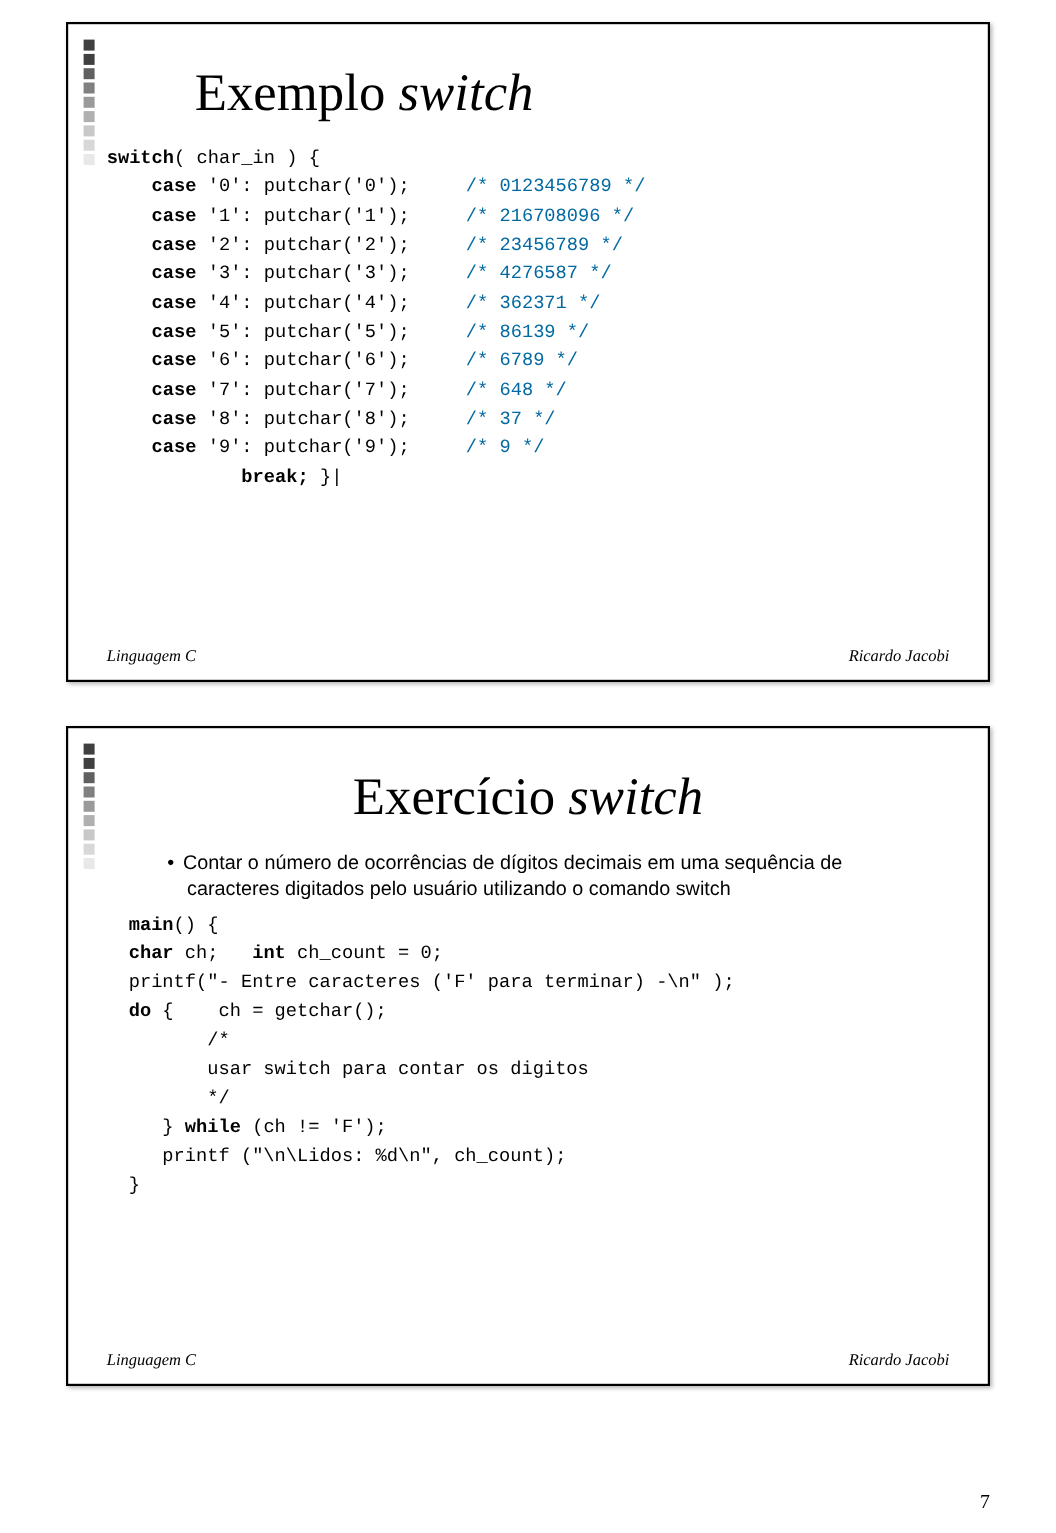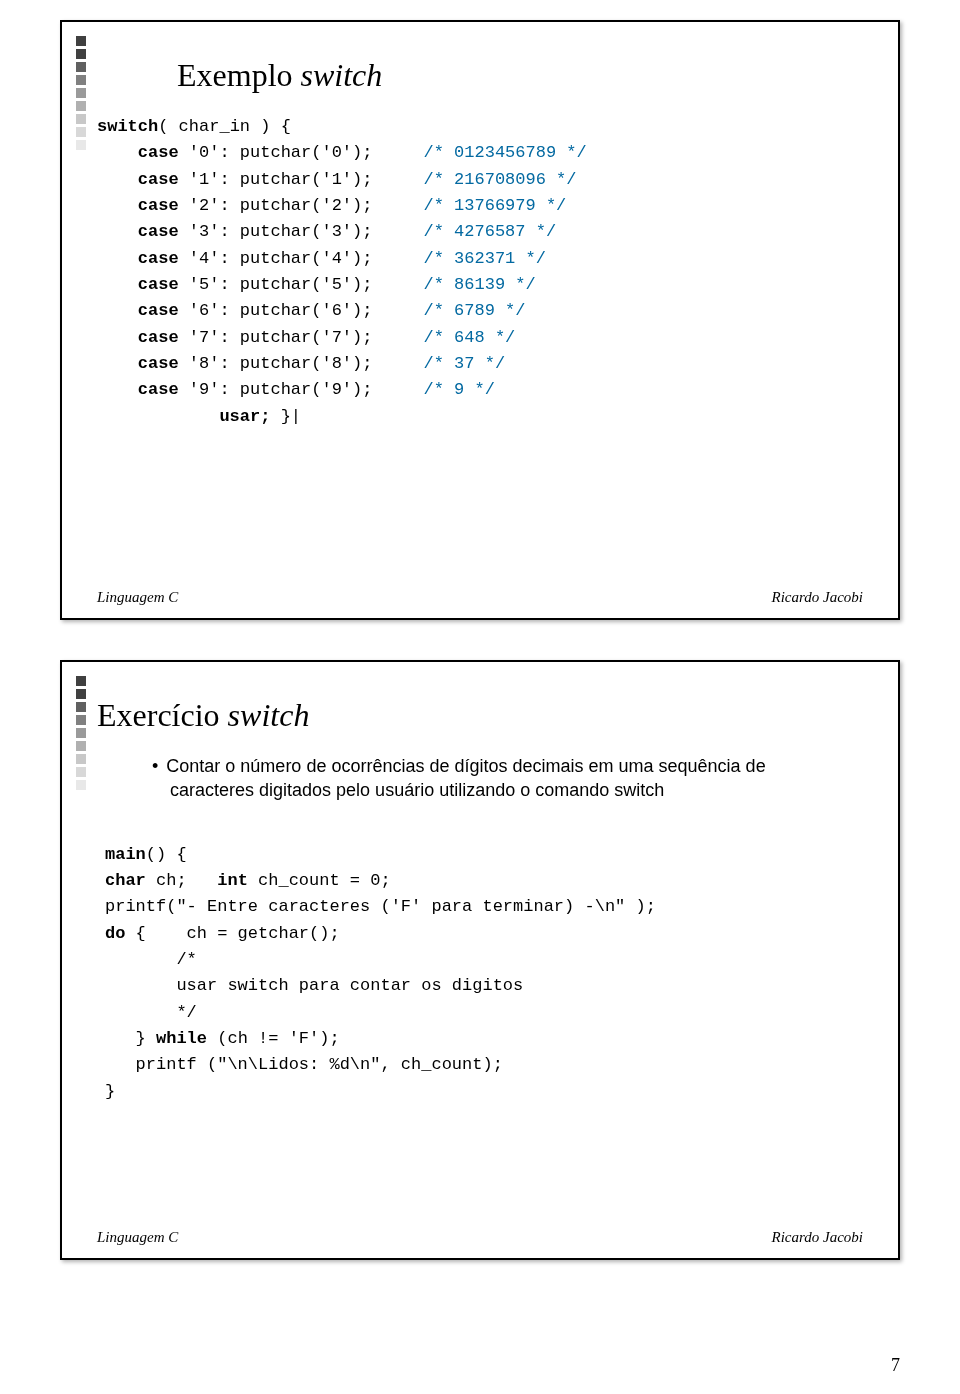--- a/index.html
+++ b/index.html
@@ -41,28 +41,28 @@
   .sq.c0 { background: #404040; }
   .sq.c1 { background: #606060; }
   .sq.c2 { background: #808080; }
   .sq.c3 { background: #9a9a9a; }
   .sq.c4 { background: #b0b0b0; }
   .sq.c5 { background: #c8c8c8; }
   .sq.c6 { background: #d8d8d8; }
   .sq.c7 { background: #e8e8e8; }
   .slide-title {
     font-family: "Times New Roman", serif;
-    font-size: 32px;
+    font-size: 48px;
     font-weight: normal;
     text-align: left;
     margin-left: 80px;
     margin-bottom: 20px;
   }
   .slide-title .italic { font-style: italic; }
-  .slide2 .slide-title { text-align: left; margin-left: 0; }
+  .slide2 .slide-title { text-align: center; margin-left: 0; }
   .code-block {
     font-family: "Courier New", Courier, monospace;
     font-size: 17px;
     line-height: 1.55;
     white-space: pre;
     margin-left: 0;
   }
   .code-comment { color: #0369a1; }
   .kw { font-weight: bold; }
   .footer {
@@ -73,26 +73,26 @@
     display: flex;
     justify-content: space-between;
     font-family: "Times New Roman", serif;
     font-style: italic;
     font-size: 15px;
   }
   .body-text {
     font-family: Arial, Helvetica, sans-serif;
     font-size: 18px;
     line-height: 1.35;
-    margin: 20px 40px 39px 55px;
+    margin: 20px 40px 8px 55px;
     text-indent: -18px;
     padding-left: 18px;
   }
   .body-text .dot { margin-right: 8px; }
-  .slide2 .code-block { margin-left: 8px; }
+  .slide2 .code-block { margin-left: 20px; }
   .page-num {
     position: absolute;
     bottom: 18px;
     right: 60px;
     font-family: "Times New Roman", serif;
     font-size: 18px;
   }
 </style>
 </head>
 <body>
@@ -108,29 +108,29 @@
       <div class="sq c4"></div>
       <div class="sq c5"></div>
       <div class="sq c6"></div>
       <div class="sq c7"></div>
     </div>
     <h1 class="slide-title"><span>Exemplo </span><span class="italic">switch</span></h1>
 
     <div class="code-block"><span class="kw">switch</span><span>( char_in ) {</span>
     <span class="kw">case</span> '0': putchar('0');     <span class="code-comment">/* 0123456789 */</span>
     <span class="kw">case</span> '1': putchar('1');     <span class="code-comment">/* 216708096 */</span>
-    <span class="kw">case</span> '2': putchar('2');     <span class="code-comment">/* 13766979 */</span>
+    <span class="kw">case</span> '2': putchar('2');     <span class="code-comment">/* 23456789 */</span>
     <span class="kw">case</span> '3': putchar('3');     <span class="code-comment">/* 4276587 */</span>
     <span class="kw">case</span> '4': putchar('4');     <span class="code-comment">/* 362371 */</span>
     <span class="kw">case</span> '5': putchar('5');     <span class="code-comment">/* 86139 */</span>
     <span class="kw">case</span> '6': putchar('6');     <span class="code-comment">/* 6789 */</span>
     <span class="kw">case</span> '7': putchar('7');     <span class="code-comment">/* 648 */</span>
     <span class="kw">case</span> '8': putchar('8');     <span class="code-comment">/* 37 */</span>
     <span class="kw">case</span> '9': putchar('9');     <span class="code-comment">/* 9 */</span>
-            <span class="kw">usar;</span><span> }|</span></div>
+            <span class="kw">break;</span><span> }|</span></div>
 
     <div class="footer">
       <span>Linguagem C</span>
       <span>Ricardo Jacobi</span>
     </div>
   </div>
 </div>
 
 <div class="slide slide2">
   <div class="slide-inner">

